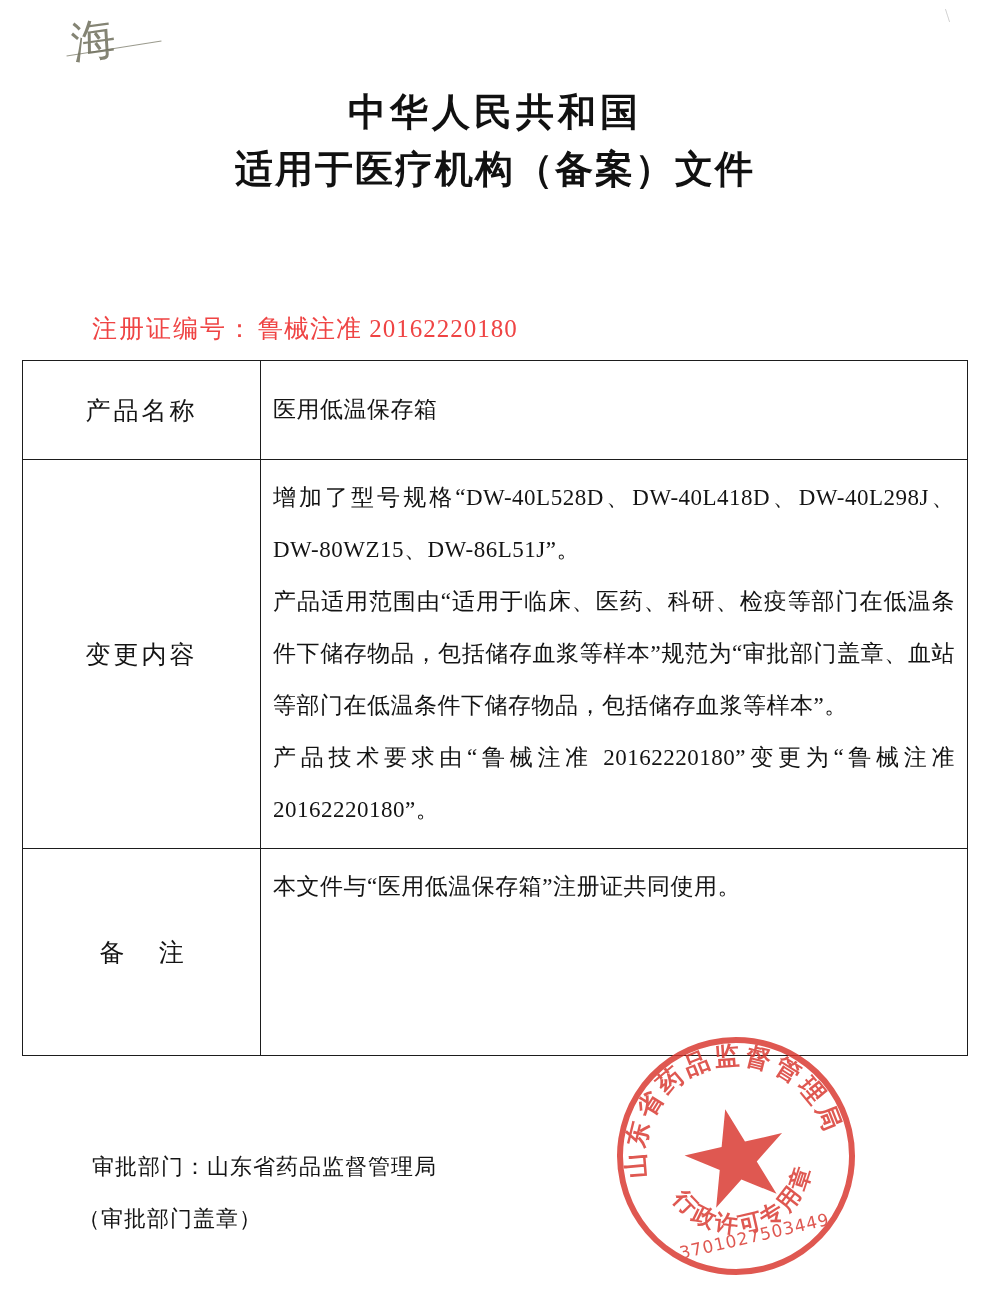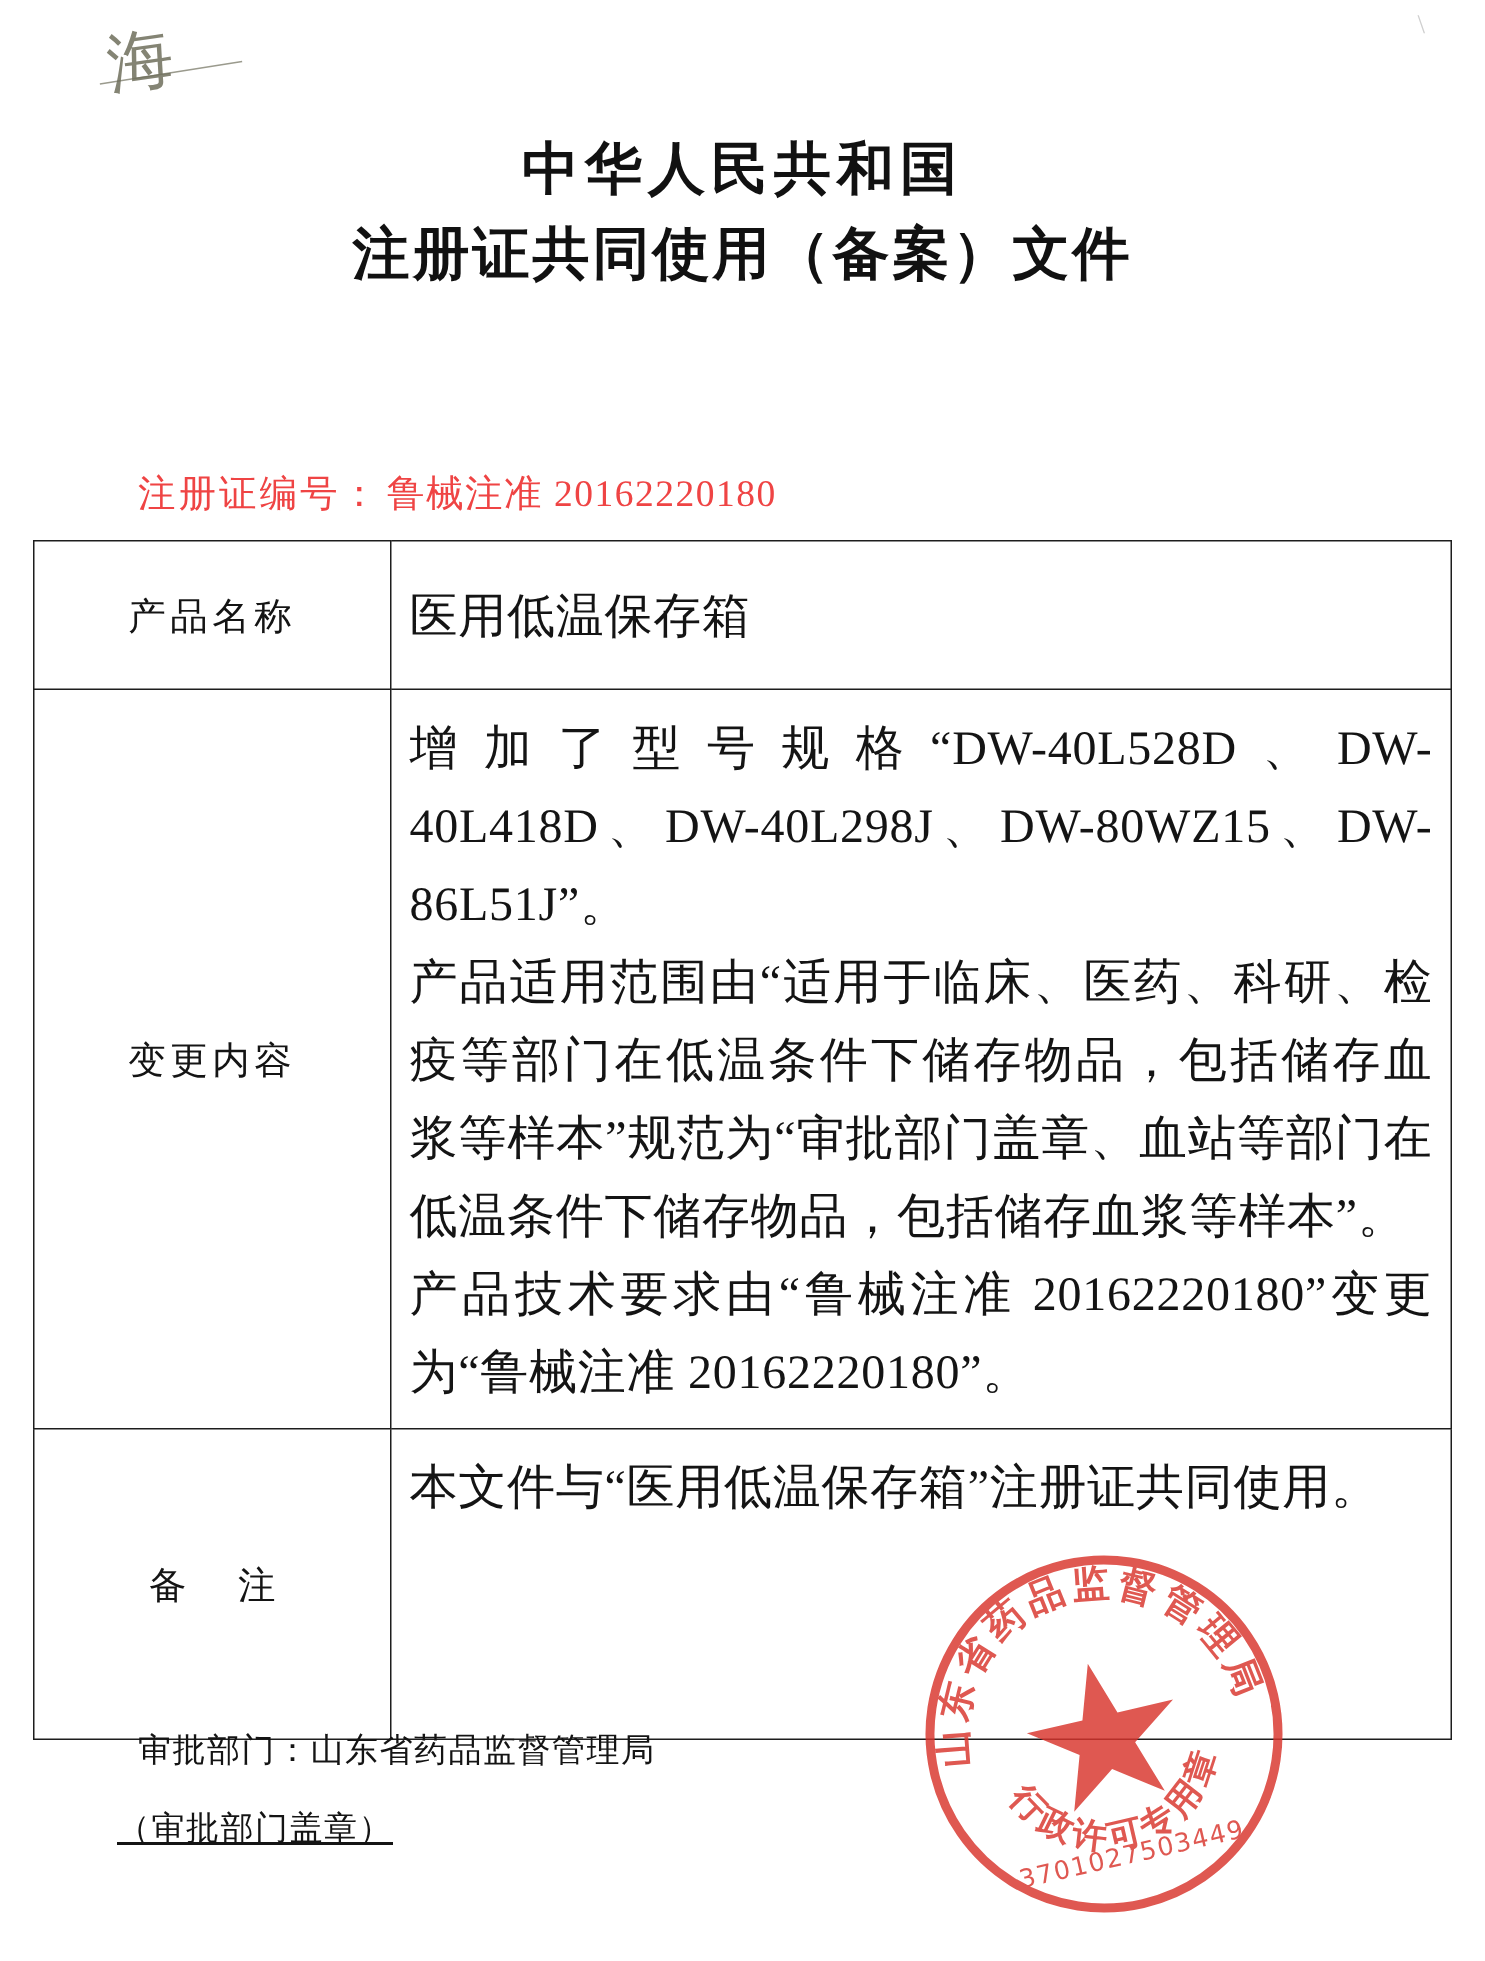--- a/index.html
+++ b/index.html
@@ -112,21 +112,21 @@
   .cell-label {
     text-align: center;
     font-size: 25px;
     letter-spacing: 3px;
     color: #141414;
   }
   .cell-label.spaced { letter-spacing: 14px; text-indent: 14px; }
 
   .cell-body {
     padding: 14px 22px 18px 22px;
-    font-size: 32px;
+    font-size: 23px;
     line-height: 52px;
     color: #141414;
   }
   .row-product .cell-body {
     padding-top: 10px;
     padding-bottom: 10px;
     line-height: 44px;
   }
   .cell-body p {
     margin: 0;
@@ -160,21 +160,20 @@
     top: 0;
     letter-spacing: 1px;
     white-space: nowrap;
   }
   .footer-seal-note {
     position: absolute;
     left: 78px;
     top: 52px;
     letter-spacing: 1px;
     white-space: nowrap;
-    text-decoration: underline;
   }
 
   
   .seal {
     position: absolute;
     left: 612px;
     top: 1032px;
     width: 248px;
     height: 248px;
     transform: rotate(-13deg);
@@ -190,21 +189,21 @@
 
   <div class="signature">
     <span>海</span>
   </div>
   <div class="sig-stroke"></div>
 
   <div class="edge-mark" style="left:945px; top:6px;">\</div>
 
   <div class="title-block">
     <div class="title-line1">中华人民共和国</div>
-    <div class="title-line2">注册证共同使用（备案）文件</div>
+    <div class="title-line2">适用于医疗机构（备案）文件</div>
   </div>
 
   <div class="reg-line">
     <span class="reg-label">注册证编号：</span><span class="reg-value">鲁械注准 20162220180</span>
   </div>
 
   <table class="doc-table">
     <colgroup>
         <col class="col-label">
         <col>

